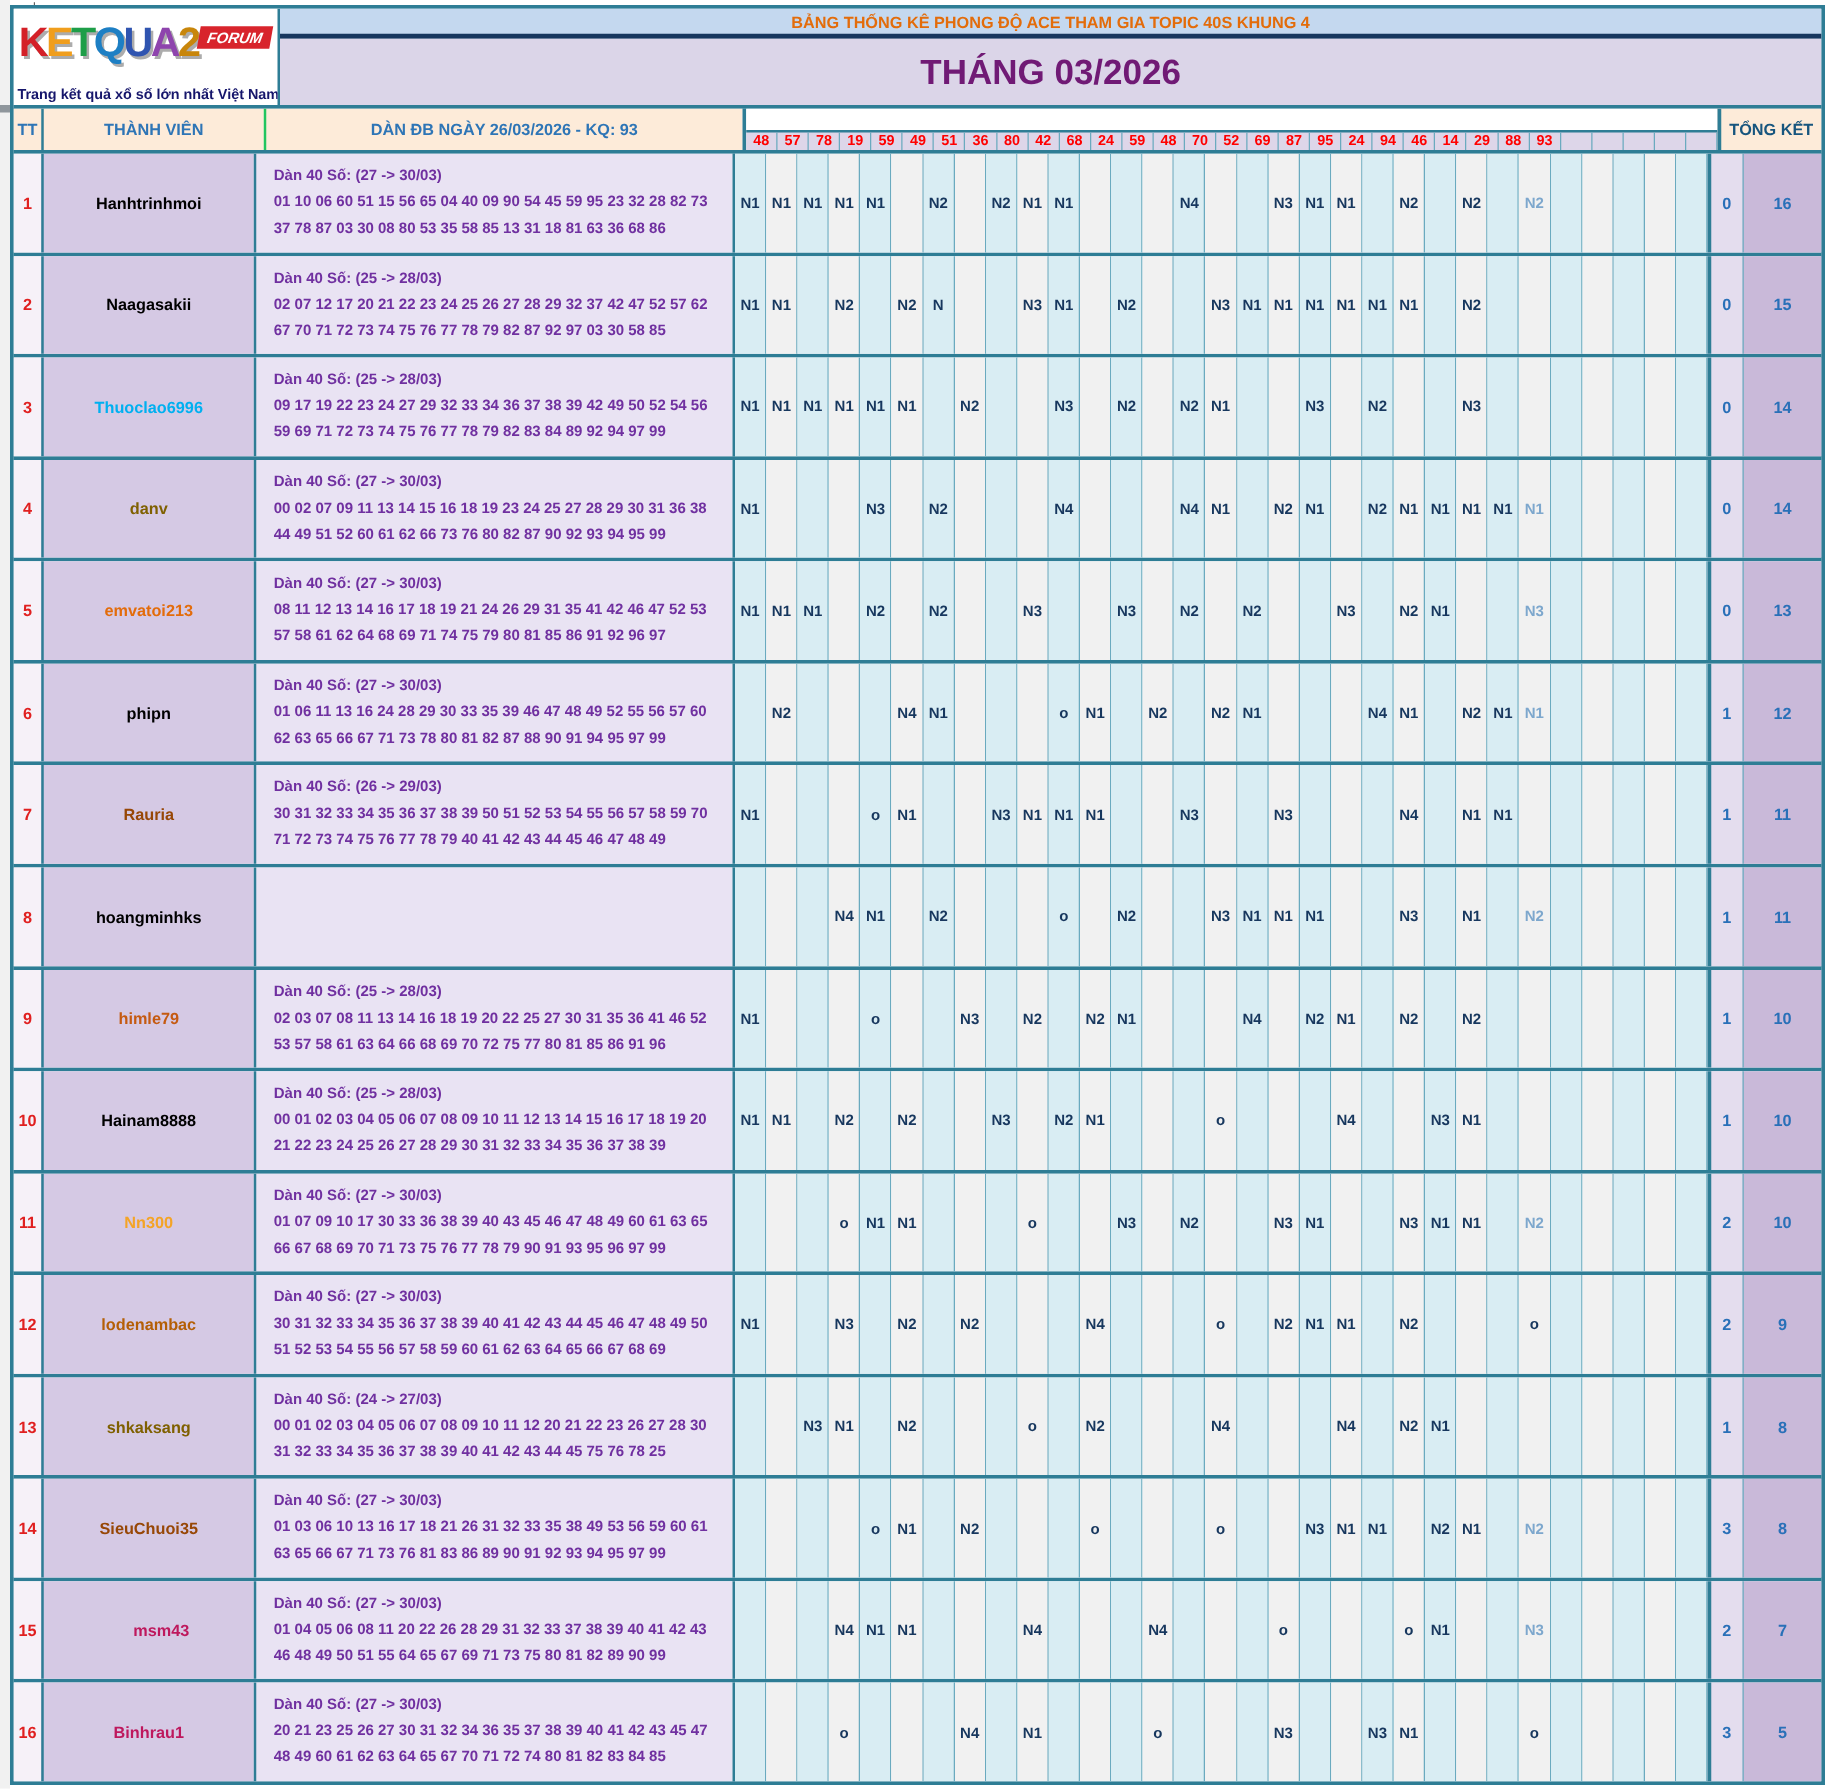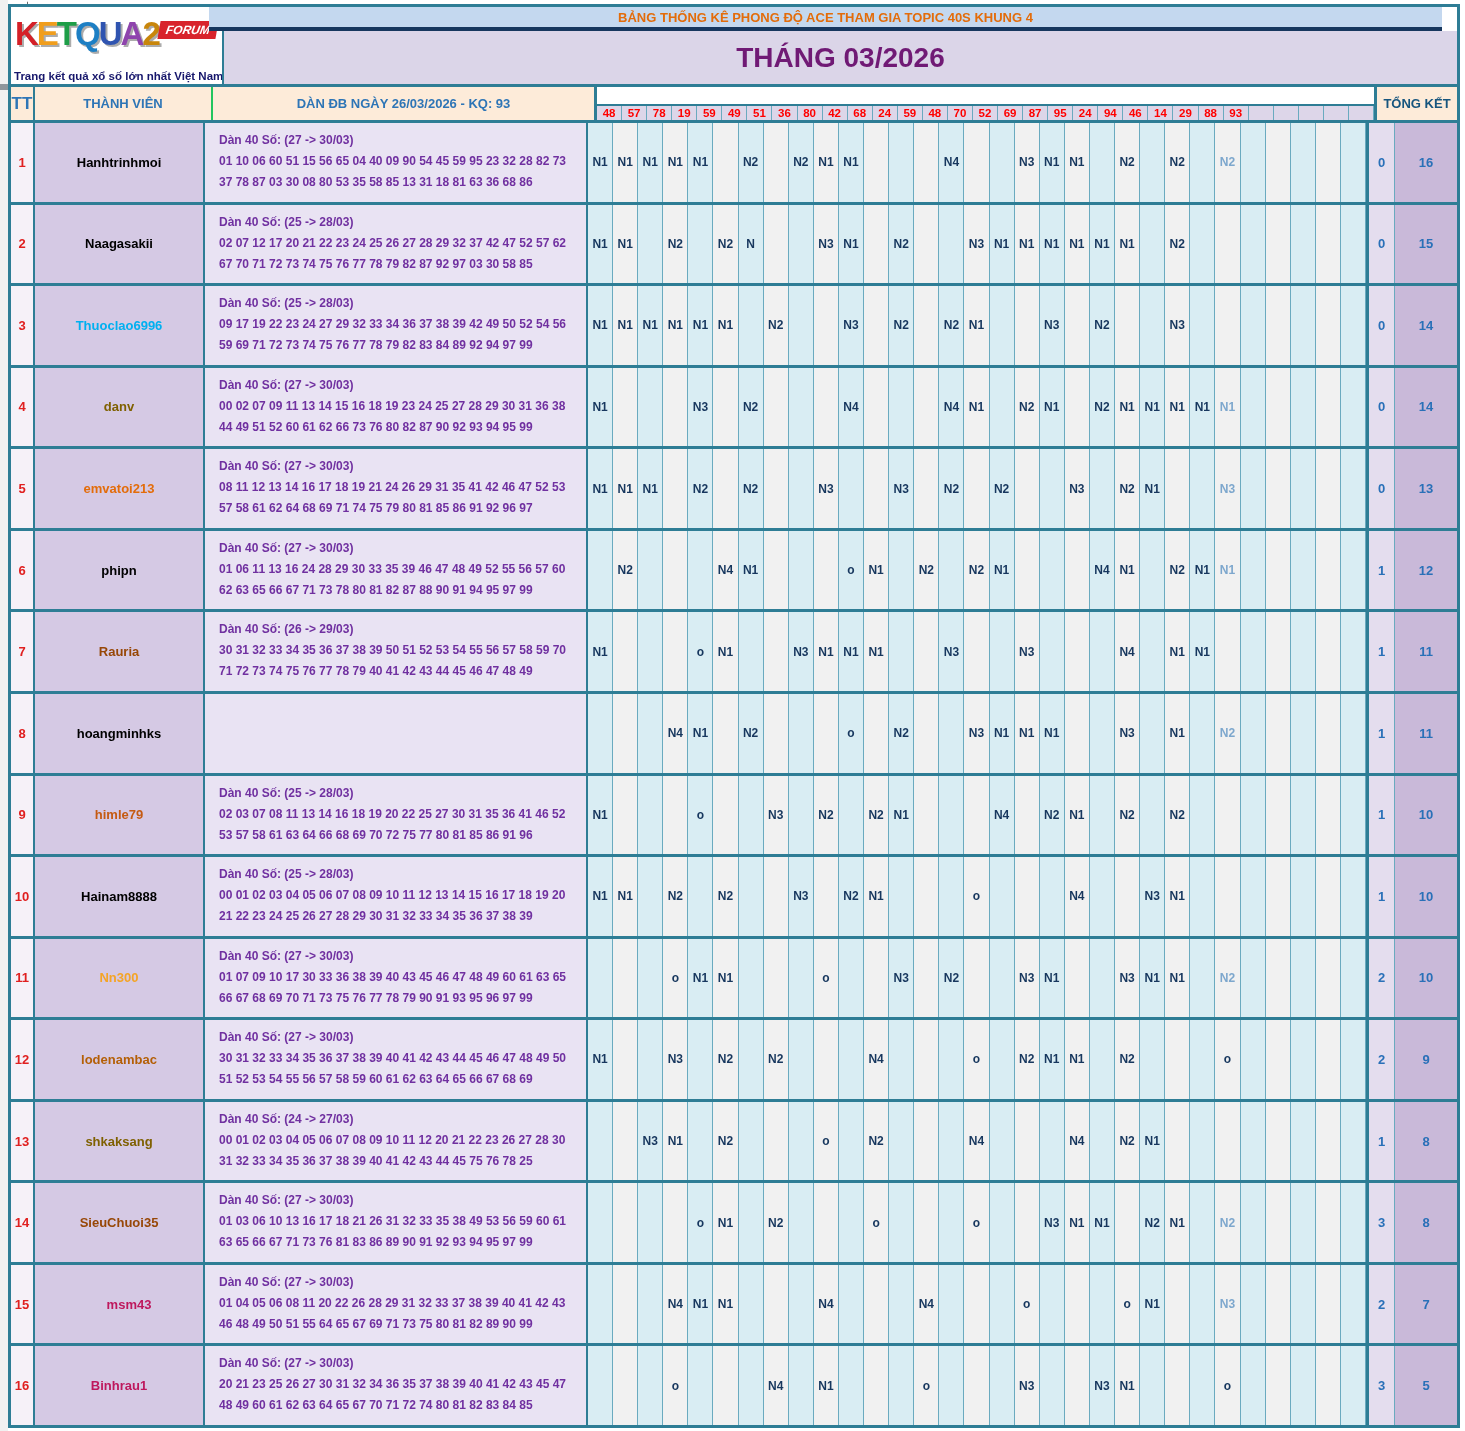--- a/index.html
+++ b/index.html
@@ -15,33 +15,33 @@
   .logo-cell{position:absolute;left:0;top:0;width:213px;height:77px;background:#fff;
              border-right:2px solid #2e7d95;box-sizing:border-box;overflow:hidden;}
   .brand{position:absolute;left:4px;top:8px;white-space:nowrap;}
   .brand span{font-size:33px;font-weight:bold;letter-spacing:-2px;
               text-shadow:2px 2px 0 rgba(70,70,70,.45);}
   .forum-badge{position:absolute;right:5px;top:14px;background:#d8242c;color:#fff;
                font-style:italic;font-weight:bold;font-size:12px;padding:2px 7px;
                transform:skewX(-10deg);}
   .tagline{position:absolute;left:3px;bottom:2px;font-size:11.5px;font-weight:bold;
            color:#16166b;white-space:nowrap;}
-  .banner{position:absolute;left:198px;top:0;width:1233px;height:24px;background:#c4d8ef;
+  .banner{position:absolute;left:213px;top:0;width:1233px;height:24px;background:#c4d8ef;
           border-bottom:4px solid #17375e;box-sizing:border-box;color:#e36c0a;
           font-weight:bold;font-size:13px;display:flex;align-items:center;justify-content:center;}
   .month{position:absolute;left:213px;top:24px;width:1233px;height:53px;background:#dbd5e8;
          display:flex;align-items:center;justify-content:center;
          font-size:28px;font-weight:bold;color:#701a75;}
 
   .hband{position:absolute;left:0;top:77px;width:1446px;height:39px;
          border-top:3px solid #2e7d95;border-bottom:3px solid #2e7d95;
          box-sizing:border-box;display:flex;}
   .h-cell{background:#fdebd9;color:#2e75b6;font-weight:bold;
           display:flex;align-items:center;justify-content:center;box-sizing:border-box;}
-  .h-tt{width:22px;font-size:17px;}
+  .h-tt{width:22px;font-size:13px;}
   .h-member{width:178px;font-size:13px;border-left:2px solid #2e7d95;}
   .h-dan{width:383px;font-size:13px;border-left:2px solid #22c55e;}
   .h-days{width:780px;border-left:3px solid #2e7d95;display:flex;flex-direction:column;box-sizing:border-box;}
   .day-labels{height:17px;display:grid;grid-template-columns:repeat(31,1fr);background:#fff;}
   .day-labels .dl{border-right:1px solid #6aaabf;display:flex;align-items:center;justify-content:center;
                   font-size:11.5px;font-weight:bold;color:#2e75b6;margin-top:18px;}
   .day-labels .dl.late{color:#17375e;}
   .day-results{flex:1;display:grid;grid-template-columns:repeat(31,1fr);background:#ddd6e9;
                border-top:2px solid #2e7d95;}
   .day-results .dr{border-right:1px solid #6aaabf;display:flex;align-items:center;justify-content:center;

